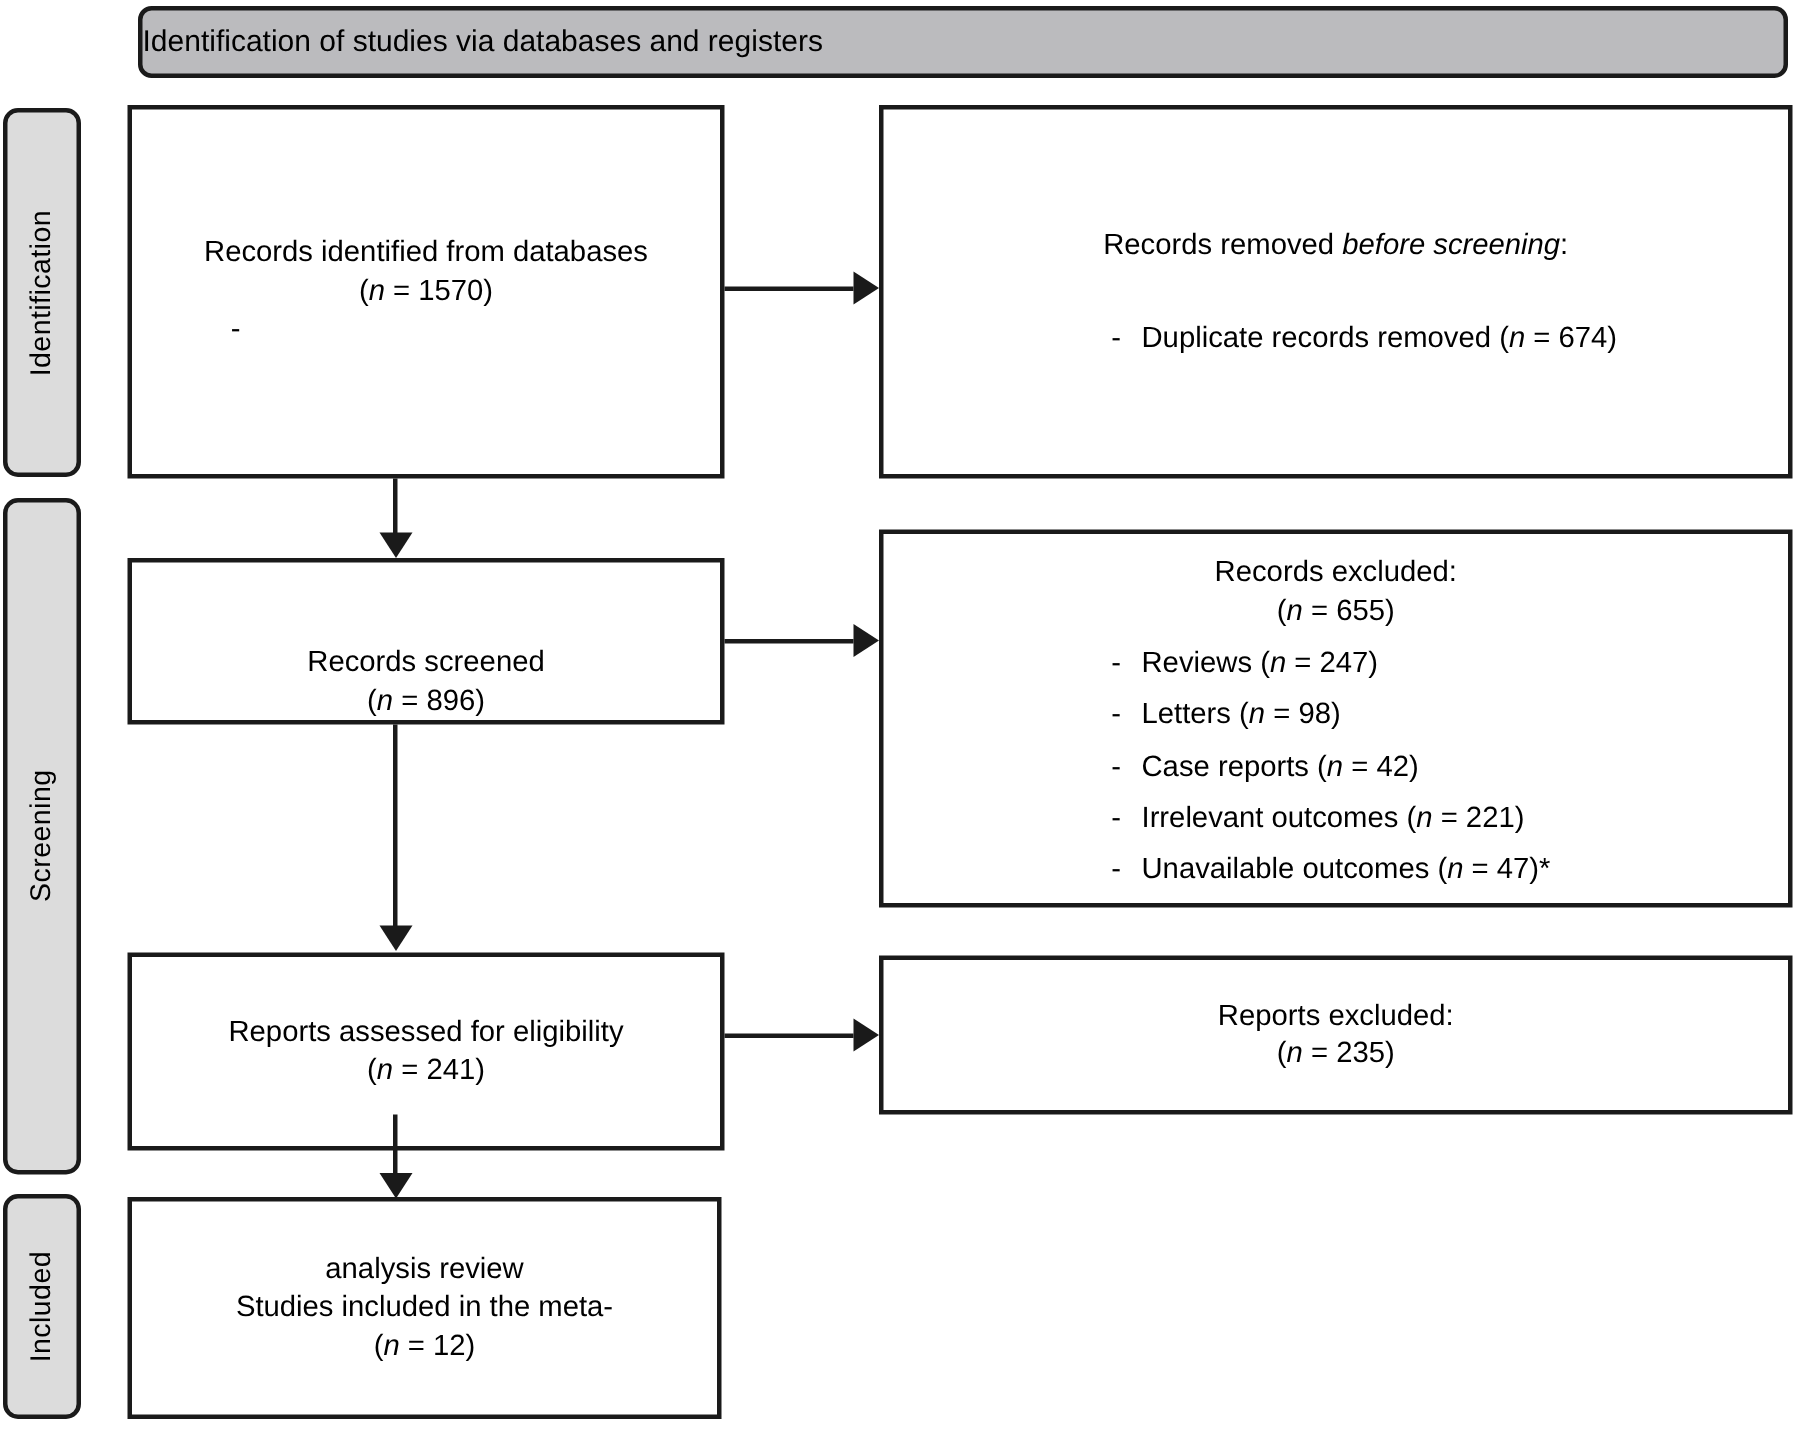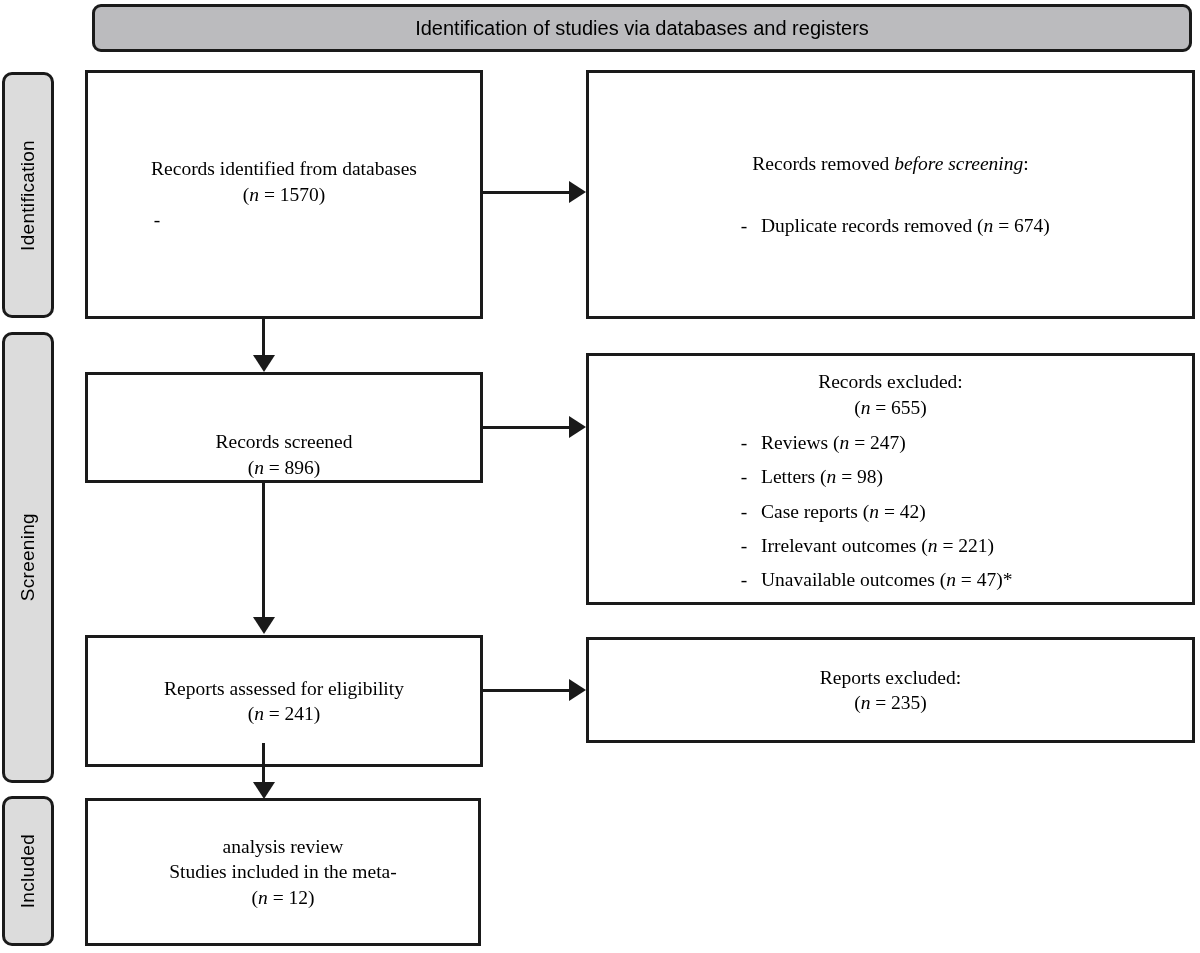--- a/index.html
+++ b/index.html
@@ -30,37 +30,36 @@
     align-items: center;
     justify-content: center;
   }
   .box-inner {
     width: 100%;
     padding: 0 12px;
     box-sizing: border-box;
     font-size: 19.5px;
     line-height: 1.30;
     text-align: center;
-    font-family: Liberation Serif, serif;
   }
 
   
   .banner {
     position: absolute;
     left: 92px;
     top: 4px;
     width: 1100px;
     height: 48px;
     box-sizing: border-box;
     background: #bbbbbe;
     border: 3px solid #1a1a1a;
     border-radius: 9px;
     display: flex;
     align-items: center;
-    justify-content: center;
+    justify-content: flex-start;
     font-size: 20px;
   }
 
   
   .stage {
     position: absolute;
     left: 2px;
     width: 52px;
     box-sizing: border-box;
     background: #dcdcdc;

